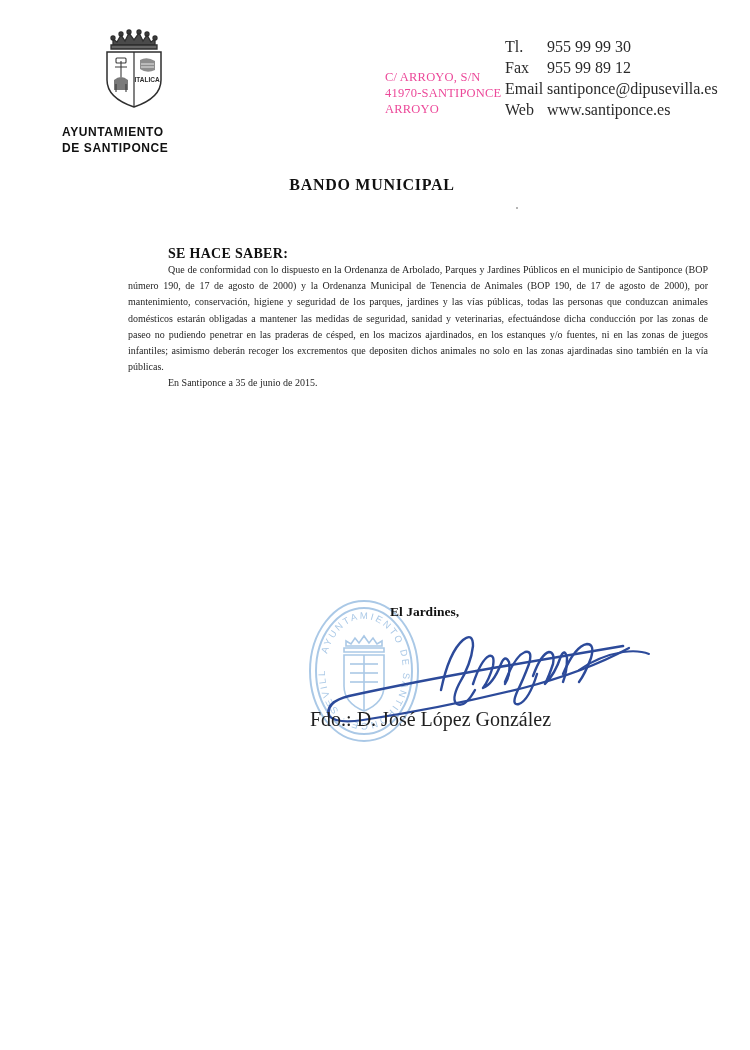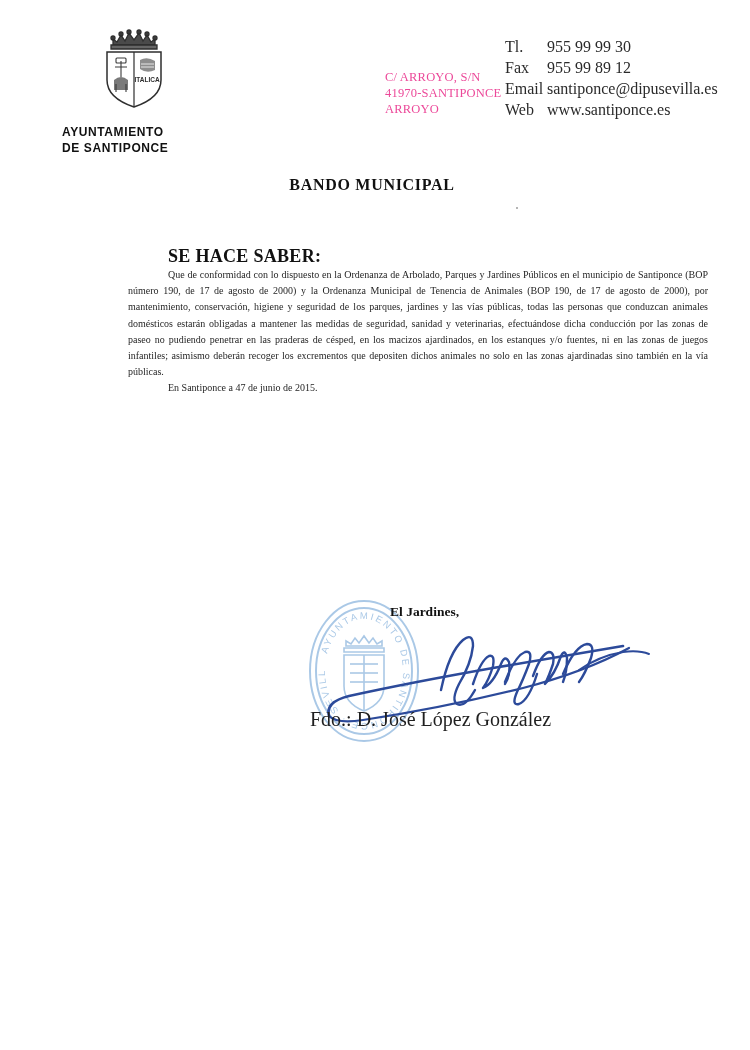--- a/index.html
+++ b/index.html
@@ -98,21 +98,21 @@
   }
 
   
   .body-wrap {
     position: absolute;
     top: 246px;
     left: 128px;
     width: 580px;
   }
   .subtitle {
-    font-size: 18px;
+    font-size: 14px;
     font-weight: bold;
     letter-spacing: 0.3px;
     margin-left: 40px;
     color: #111111;
   }
   p.para {
     margin: 0;
     font-size: 10px;
     line-height: 1.62;
     text-align: justify;
@@ -244,21 +244,21 @@
 
   <div class="doc-title">BANDO MUNICIPAL</div>
   <div class="speck"></div>
 
   <div class="body-wrap">
     <div class="subtitle">SE HACE SABER:</div>
 
     <p class="para para-1">Que de conformidad con lo dispuesto en la Ordenanza de Arbolado, Parques y Jardines Públicos en el municipio de Santiponce (BOP número 190, de 17 de agosto de 2000) y la Ordenanza Municipal de Tenencia de Animales (BOP 190, de 17 de agosto de 2000), por mantenimiento, conservación, higiene y seguridad de los parques, jardines y las vías públicas, todas las personas que conduzcan animales domésticos estarán obligadas a mantener las medidas de seguridad, sanidad y veterinarias, efectuándose dicha conducción por las zonas de paseo no pudiendo penetrar en las praderas de césped, en los macizos ajardinados, en los estanques y/o fuentes, ni en las zonas de juegos infantiles; asimismo deberán recoger los excrementos que depositen dichos animales no solo en las zonas ajardinadas sino también en la vía públicas.</p>
 
 
-    <p class="para para-date">En Santiponce a 47 de junio de 2015.</p>
+    <p class="para para-date">En Santiponce a 35 de junio de 2015.</p>
   </div>
 
   <div class="sign-area">
 
     <svg class="stamp" viewBox="0 0 116 146">
       <g fill="none" stroke="#8ab4dd" stroke-width="2">
         <ellipse cx="58" cy="73" rx="54" ry="70"></ellipse>
         <ellipse cx="58" cy="73" rx="48" ry="63"></ellipse>
       </g>
       <defs>

